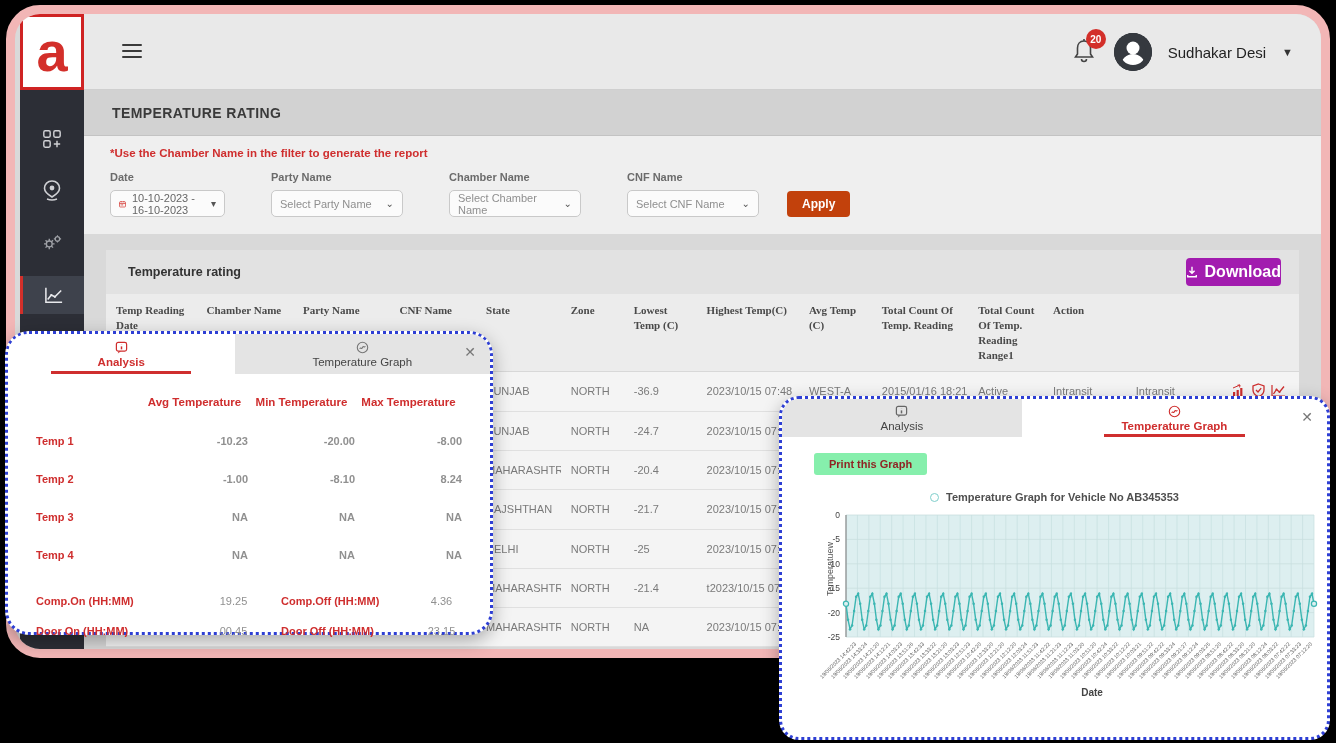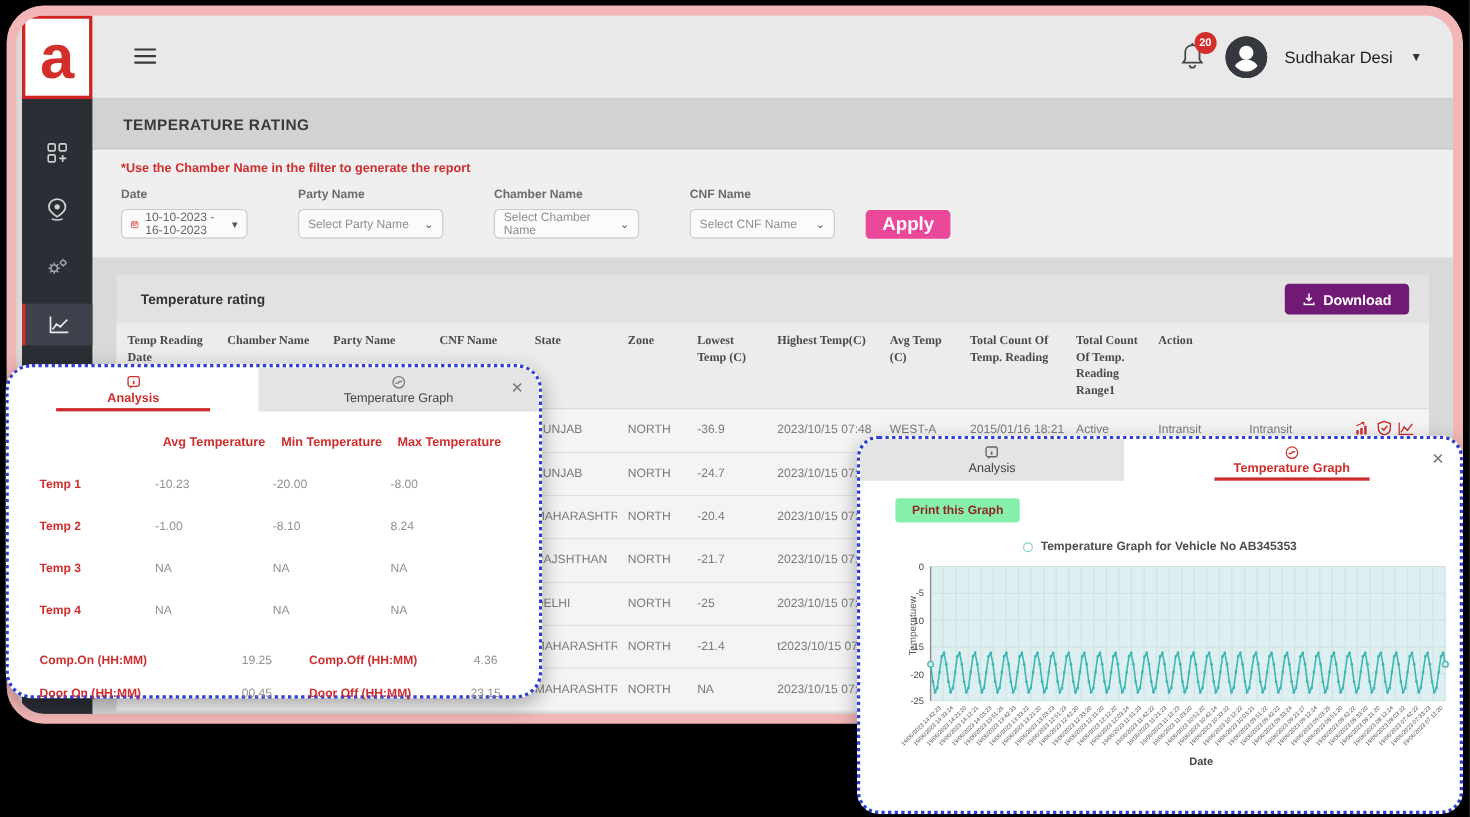--- a/index.html
+++ b/index.html
@@ -44,30 +44,30 @@
   .note { color:#cf2e2e; font-weight:bold; font-size:11.5px; margin-bottom:12px; }
   .filter-row { display:flex; align-items:flex-end; }
   .ffield { margin-right:46px; }
   .flabel { font-size:11px; font-weight:bold; color:#6b6b6b; margin-bottom:7px; }
   .fctrl { height:27px; background:#fbfbfb; border:1px solid #c9c9c9; border-radius:5px;
            display:flex; align-items:center; padding:0 8px; font-size:11px; color:#8f8f8f;
            cursor:pointer; }
   .fctrl .chev { margin-left:auto; color:#555; font-size:10px; padding-left:8px; }
   .datectrl { width:115px; color:#666; }
   .selctrl  { width:132px; }
-  .apply-btn { height:26px; background:#ec4899; color:#fff; border:none; border-radius:4px;
-               font-size:17px; font-weight:bold; padding:0 15px; cursor:pointer; }
+  .apply-btn { height:26px; background:#c2410c; color:#fff; border:none; border-radius:4px;
+               font-size:12px; font-weight:bold; padding:0 15px; cursor:pointer; }
 
   
   .card { margin:16px 22px 0 22px; }
   .card-head { height:44px; background:#e2e2e2; display:flex; align-items:center;
                padding:0 18px 0 22px; }
   .card-title { font-size:12.5px; font-weight:bold; color:#333; }
-  .dl-btn { margin-left:auto; height:28px; background:#701a75; color:#fff; border:none; border-radius:4px;
-            font-size:13px; font-weight:bold; padding:0 16px; display:flex; align-items:center; gap:7px;
+  .dl-btn { margin-left:auto; height:28px; background:#a21caf; color:#fff; border:none; border-radius:4px;
+            font-size:16px; font-weight:bold; padding:0 0; display:flex; align-items:center; gap:7px;
             cursor:pointer; }
   .tbl { background:#f4f4f4; min-height:342px; }
   .tr { display:grid;
         grid-template-columns:92fr 98fr 98fr 88fr 86fr 64fr 74fr 104fr 74fr 98fr 76fr 84fr 104fr 72fr;
         border-bottom:1px solid #e0e0e0; }
   .tr.head { background:#ececec; border-bottom:1px solid #d8d8d8; }
   .th { padding:9px 8px 9px 10px; font-size:11px; font-weight:bold; color:#4a4a4a; line-height:1.35;font-family:Liberation Serif, serif; }
   .td { padding:12px 8px 12px 10px; font-size:11px; color:#7a7a7a; line-height:1.3;
         white-space:nowrap; overflow:hidden; }
   .acticons { display:flex; gap:6px; align-items:center; padding:9px 4px; }
@@ -86,21 +86,21 @@
   .tab.active .tlabel { color:#cf2e2e; font-weight:bold; }
   .tab .underline { position:absolute; bottom:0; height:3px; width:62%; background:#cf2e2e; }
   .tab-inactive-bg { background:#e4e4e4; }
   .close-x { position:absolute; right:14px; top:10px; font-size:14px; color:#777; cursor:pointer; }
 
   
   .an-body { padding:14px 28px 0 28px; }
   .an-grid { display:grid; grid-template-columns:105px 1fr 1fr 1fr; }
   .an-grid .hcell { color:#cf2e2e; font-weight:bold; font-size:11.5px; text-align:center; padding:8px 0 14px 0; }
   .an-grid .rlabel { color:#cf2e2e; font-weight:bold; font-size:11px; padding:13px 0; }
-  .an-grid .vcell { color:#909090; font-size:11px; text-align:left; padding:13px 0; }
+  .an-grid .vcell { color:#909090; font-size:11px; text-align:right; padding:13px 0;font-weight:bold; }
   .st-grid { display:grid; grid-template-columns:150px 95px 140px 1fr; margin-top:12px; }
   .st-grid .slabel { color:#cf2e2e; font-weight:bold; font-size:11px; padding:9px 0; }
   .st-grid .sval { color:#909090; font-size:11px; padding:9px 0; text-align:center; }
 
   
   .print-btn { margin:16px 0 0 32px; background:#86efac; color:#8f2424; border:none; border-radius:3px;
                font-size:11px; font-weight:bold; padding:5px 15px; cursor:pointer; }
   .legend { display:flex; align-items:center; justify-content:center; gap:7px; margin-top:16px; }
   .legend .dot { width:9px; height:9px; border-radius:50%; border:1.6px solid #7fcecb; background:#fff; }
   .legend .ltext { font-size:11px; color:#4f4f4f; font-weight:bold; }

